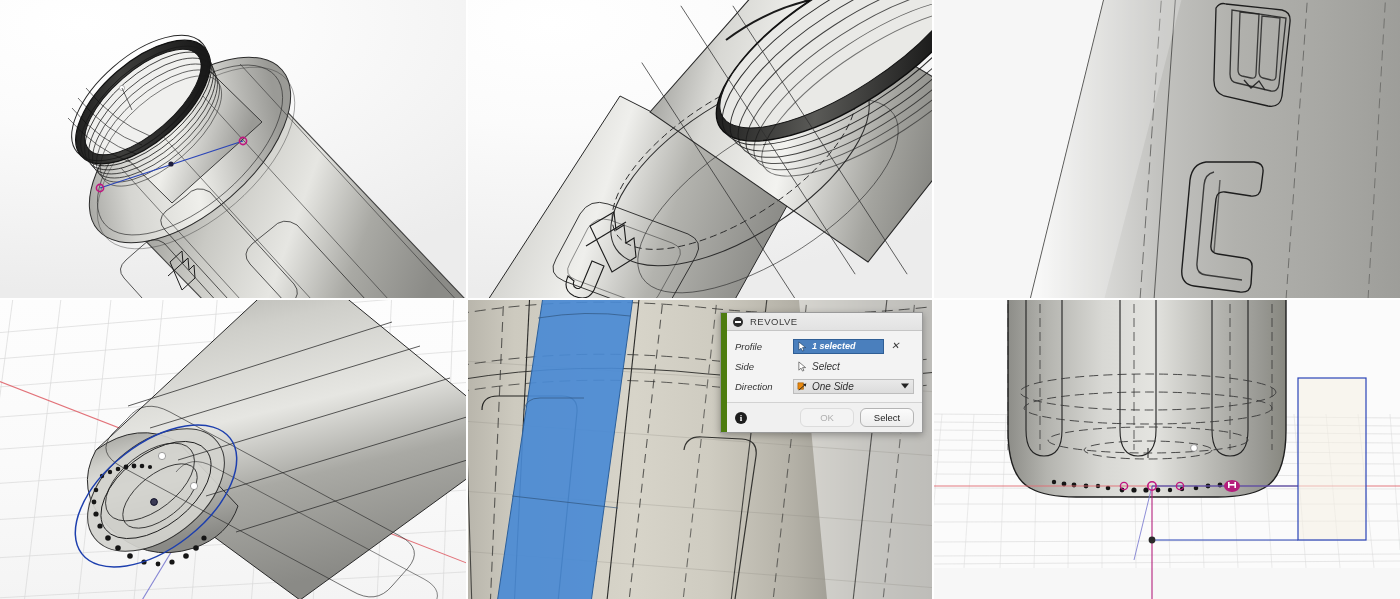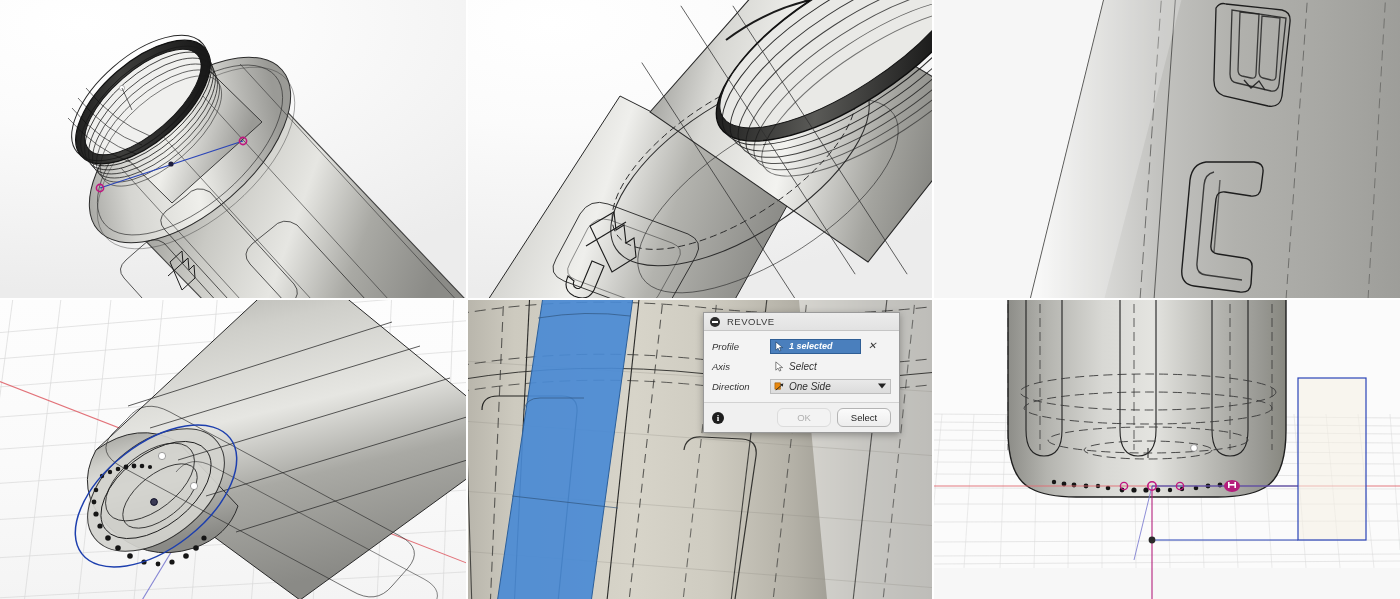--- a/index.html
+++ b/index.html
@@ -22,24 +22,24 @@
   .bg-studio{background:
       radial-gradient(ellipse 120% 90% at 18% 8%, #ffffff 0%, #fbfbfb 38%, #f3f3f3 72%, #ececec 100%);}
   .bg-sketch{background:
       linear-gradient(180deg,#fdfdfd 0%,#fafafa 55%,#f4f4f4 100%);}
   .bg-front{background:linear-gradient(180deg,#fcfcfc 0%,#f7f7f7 60%,#f1f1f1 100%);}
 
   
   svg.full{position:absolute;left:0;top:0;width:100%;height:100%;display:block;}
 
   
-  .dialog{position:absolute;left:703px;top:312px;width:195px;
+  .dialog{position:absolute;left:720px;top:312px;width:195px;
           background:#4d7c0f;border:1px solid #9a9a9a;
           box-shadow:0 2px 7px rgba(0,0,0,.30);
-          font-family:"Liberation Sans",sans-serif;}
+          font-family:"Liberation Sans",sans-serif;padding-left:6px;}
   .dlg-title{height:17px;background:linear-gradient(180deg,#ececec 0%,#e2e2e2 100%);
              border-bottom:1px solid #c5c5c5;display:flex;align-items:center;
              padding:0 6px;gap:7px;}
   .dlg-dot{width:10px;height:10px;border-radius:50%;background:#2b2b2b;
            position:relative;flex:0 0 auto;}
   .dlg-dot::after{content:"";position:absolute;left:2px;top:4px;width:6px;height:2px;background:#fff;}
   .dlg-title-text{font-size:9.5px;color:#3a3a3a;letter-spacing:.5px;}
 
   .dlg-body{background:#f3f3f3;padding:5px 8px 6px 8px;}
   .row{display:flex;align-items:center;height:20px;margin-bottom:0px;font-style:italic;}
@@ -592,21 +592,21 @@
         <span class="ctl sel">
           <svg class="mini" viewBox="0 0 12 12">
             <path d="M2 1 L2 10 L4.4 7.8 L6 11 L7.6 10.2 L6 7.2 L9.4 7.2 Z" fill="#ffffff" stroke="#14365e" stroke-width=".7"></path>
           </svg>
           <span class="ctl-text">1 selected</span>
         </span>
         <span class="xbtn">✕</span>
       </div>
 
       <div class="row">
-        <span class="row-label">Axis</span>
+        <span class="row-label">Side</span>
         <span class="ctl plain">
           <svg class="mini" viewBox="0 0 12 12">
             <path d="M2 1 L2 10 L4.4 7.8 L6 11 L7.6 10.2 L6 7.2 L9.4 7.2 Z" fill="#ffffff" stroke="#555" stroke-width=".8"></path>
           </svg>
           <span class="ctl-text">Select</span>
         </span>
       </div>
 
 
       <div class="row">

